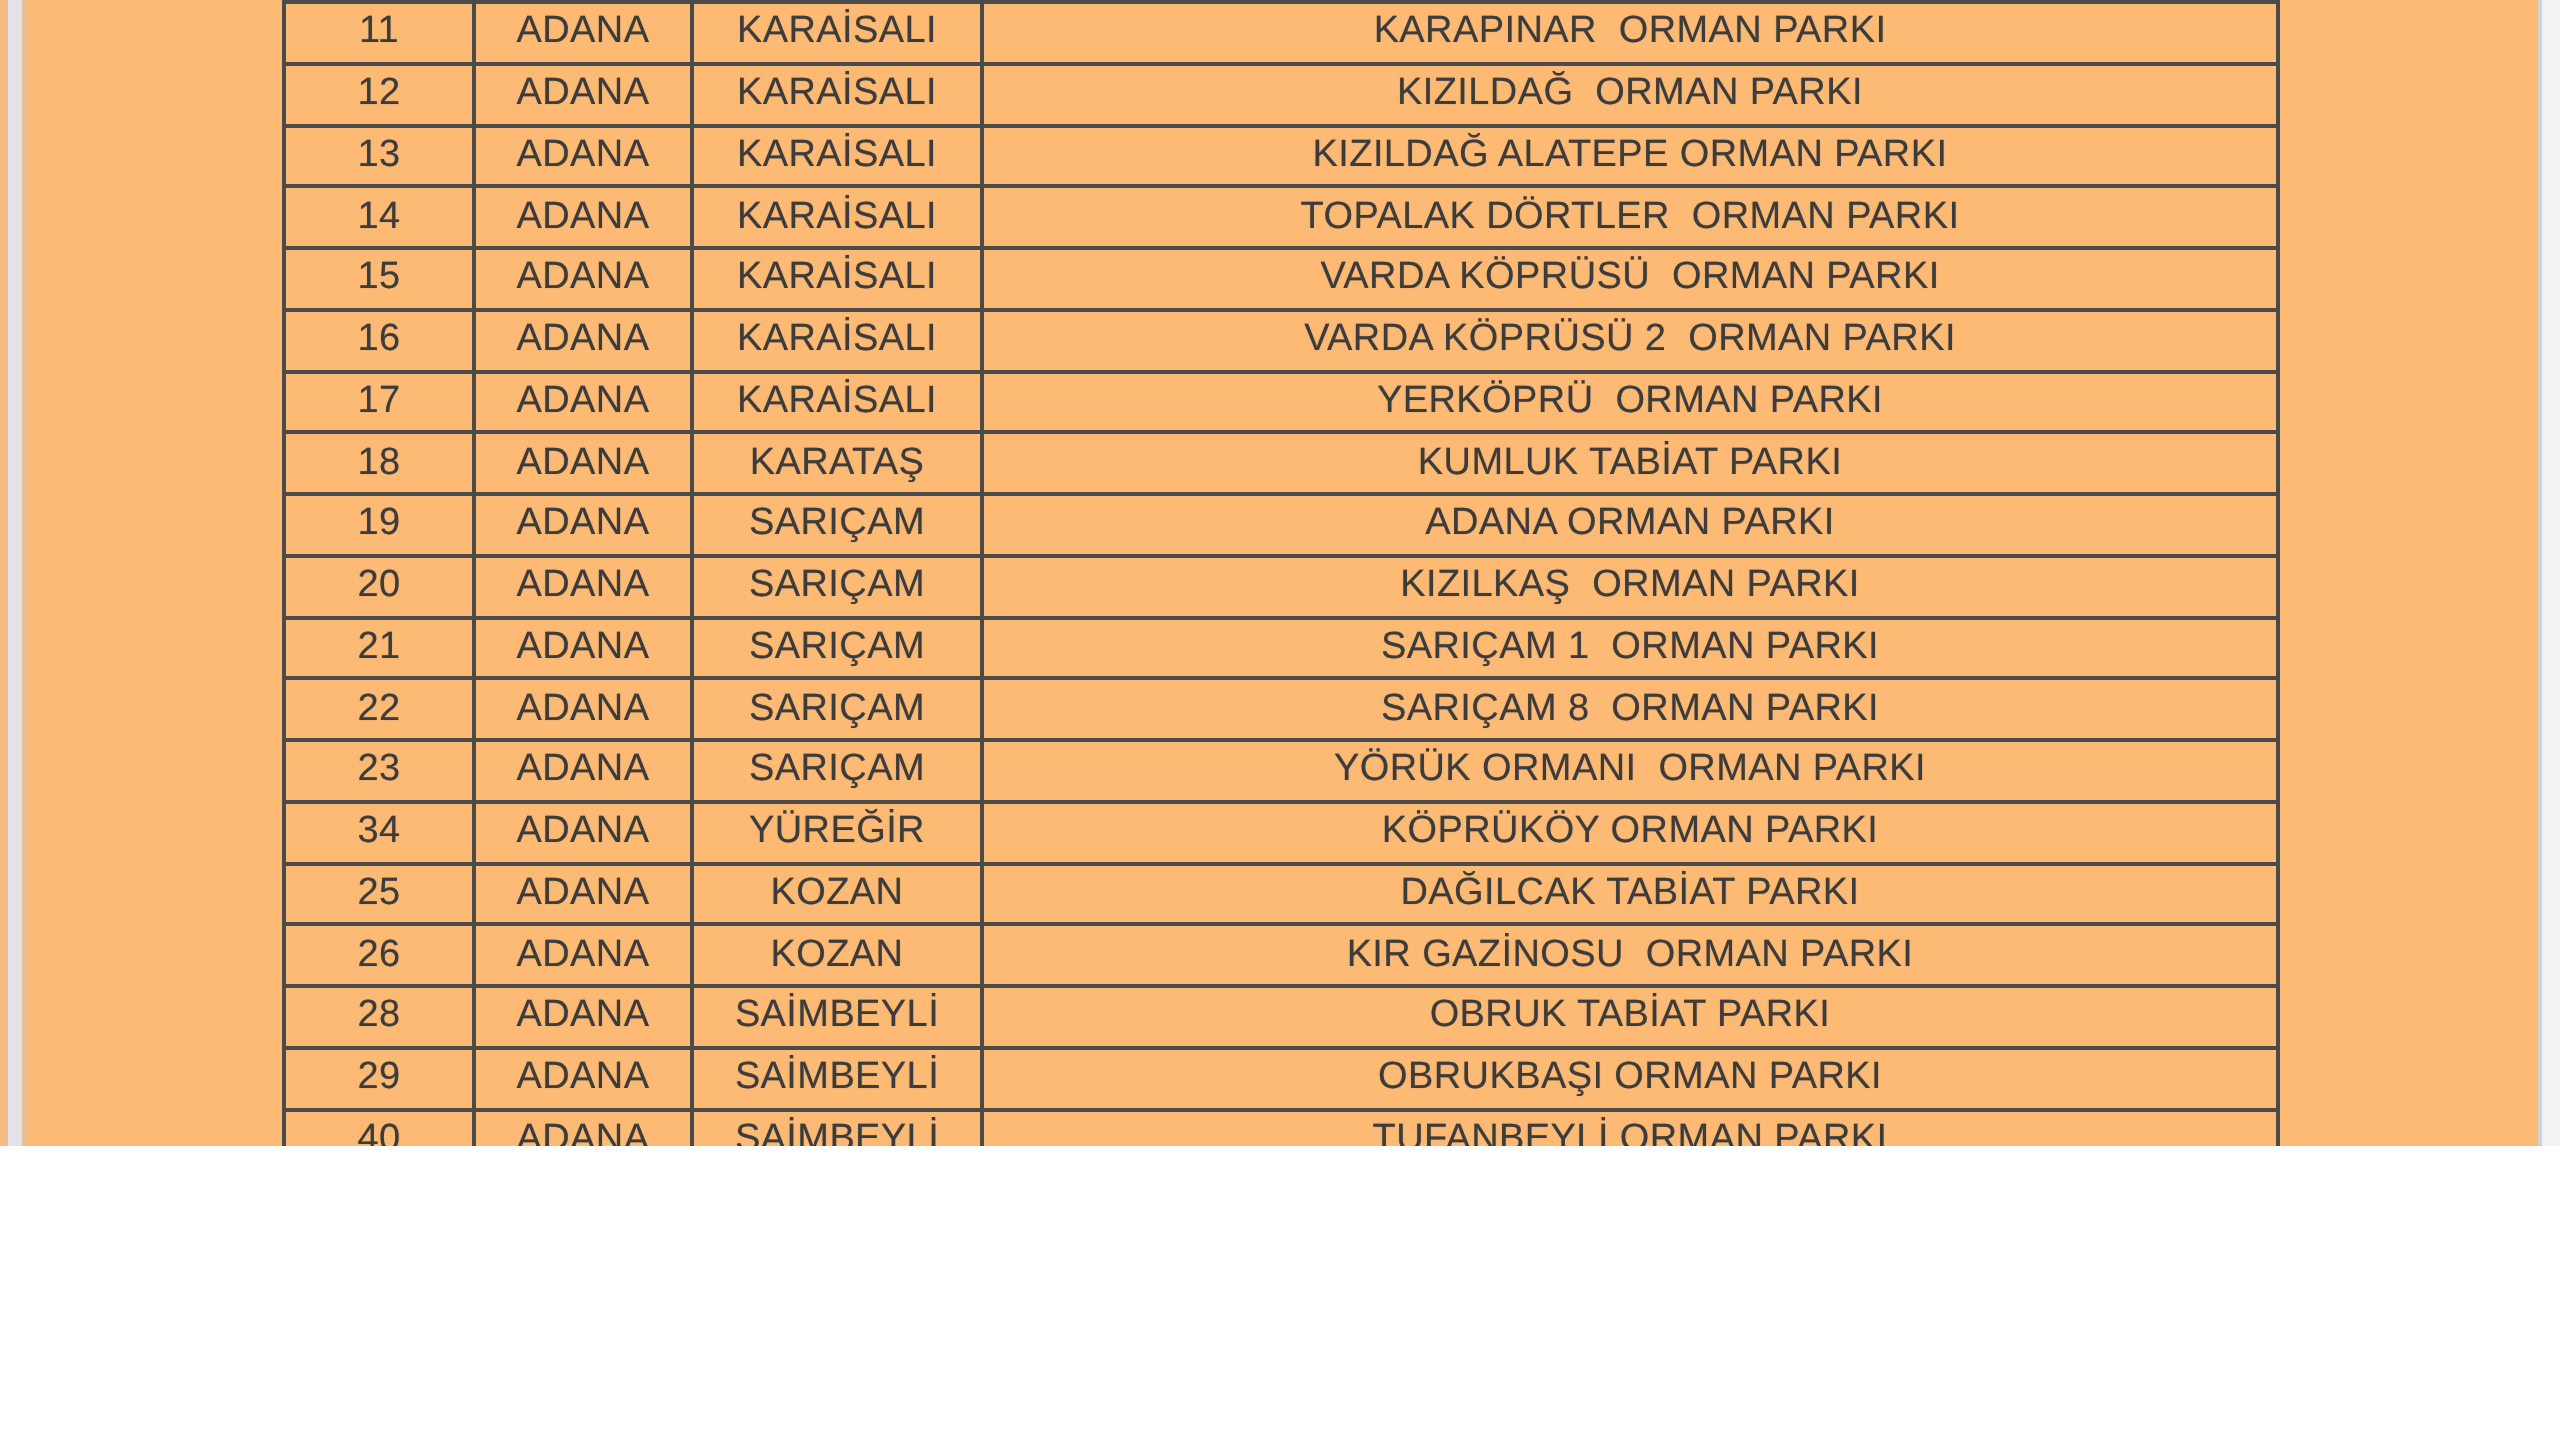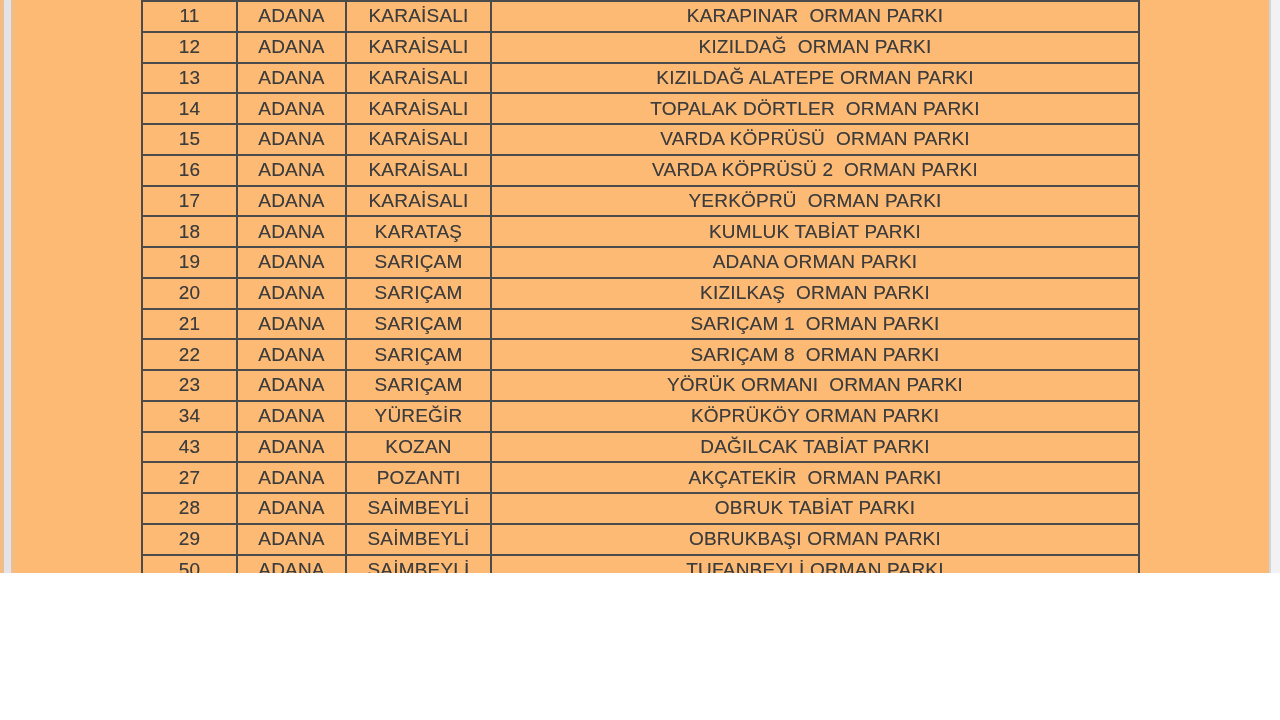--- a/index.html
+++ b/index.html
@@ -177,50 +177,50 @@
     </tr>
 
     <tr>
       <td>34</td>
       <td>ADANA</td>
       <td>YÜREĞİR</td>
       <td>KÖPRÜKÖY ORMAN PARKI</td>
     </tr>
 
     <tr>
-      <td>43</td>
+      <td>25</td>
       <td>ADANA</td>
       <td>KOZAN</td>
       <td>DAĞILCAK TABİAT PARKI</td>
     </tr>
 
-
-    <tr>
-      <td>27</td>
-      <td>ADANA</td>
-      <td>POZANTI</td>
-      <td>AKÇATEKİR  ORMAN PARKI</td>
-    </tr>
+    <tr>
+      <td>26</td>
+      <td>ADANA</td>
+      <td>KOZAN</td>
+      <td>KIR GAZİNOSU  ORMAN PARKI</td>
+    </tr>
+
 
     <tr>
       <td>28</td>
       <td>ADANA</td>
       <td>SAİMBEYLİ</td>
       <td>OBRUK TABİAT PARKI</td>
     </tr>
 
     <tr>
       <td>29</td>
       <td>ADANA</td>
       <td>SAİMBEYLİ</td>
       <td>OBRUKBAŞI ORMAN PARKI</td>
     </tr>
 
     <tr>
-      <td>50</td>
+      <td>40</td>
       <td>ADANA</td>
       <td>SAİMBEYLİ</td>
       <td>TUFANBEYLİ ORMAN PARKI</td>
     </tr>
   </tbody>
   </table>
 
   <div class="sig-name">TAHSİN ATLI</div>
   <div class="sig-title">ORMAN BÖLGE MÜDÜRÜ</div>
 

